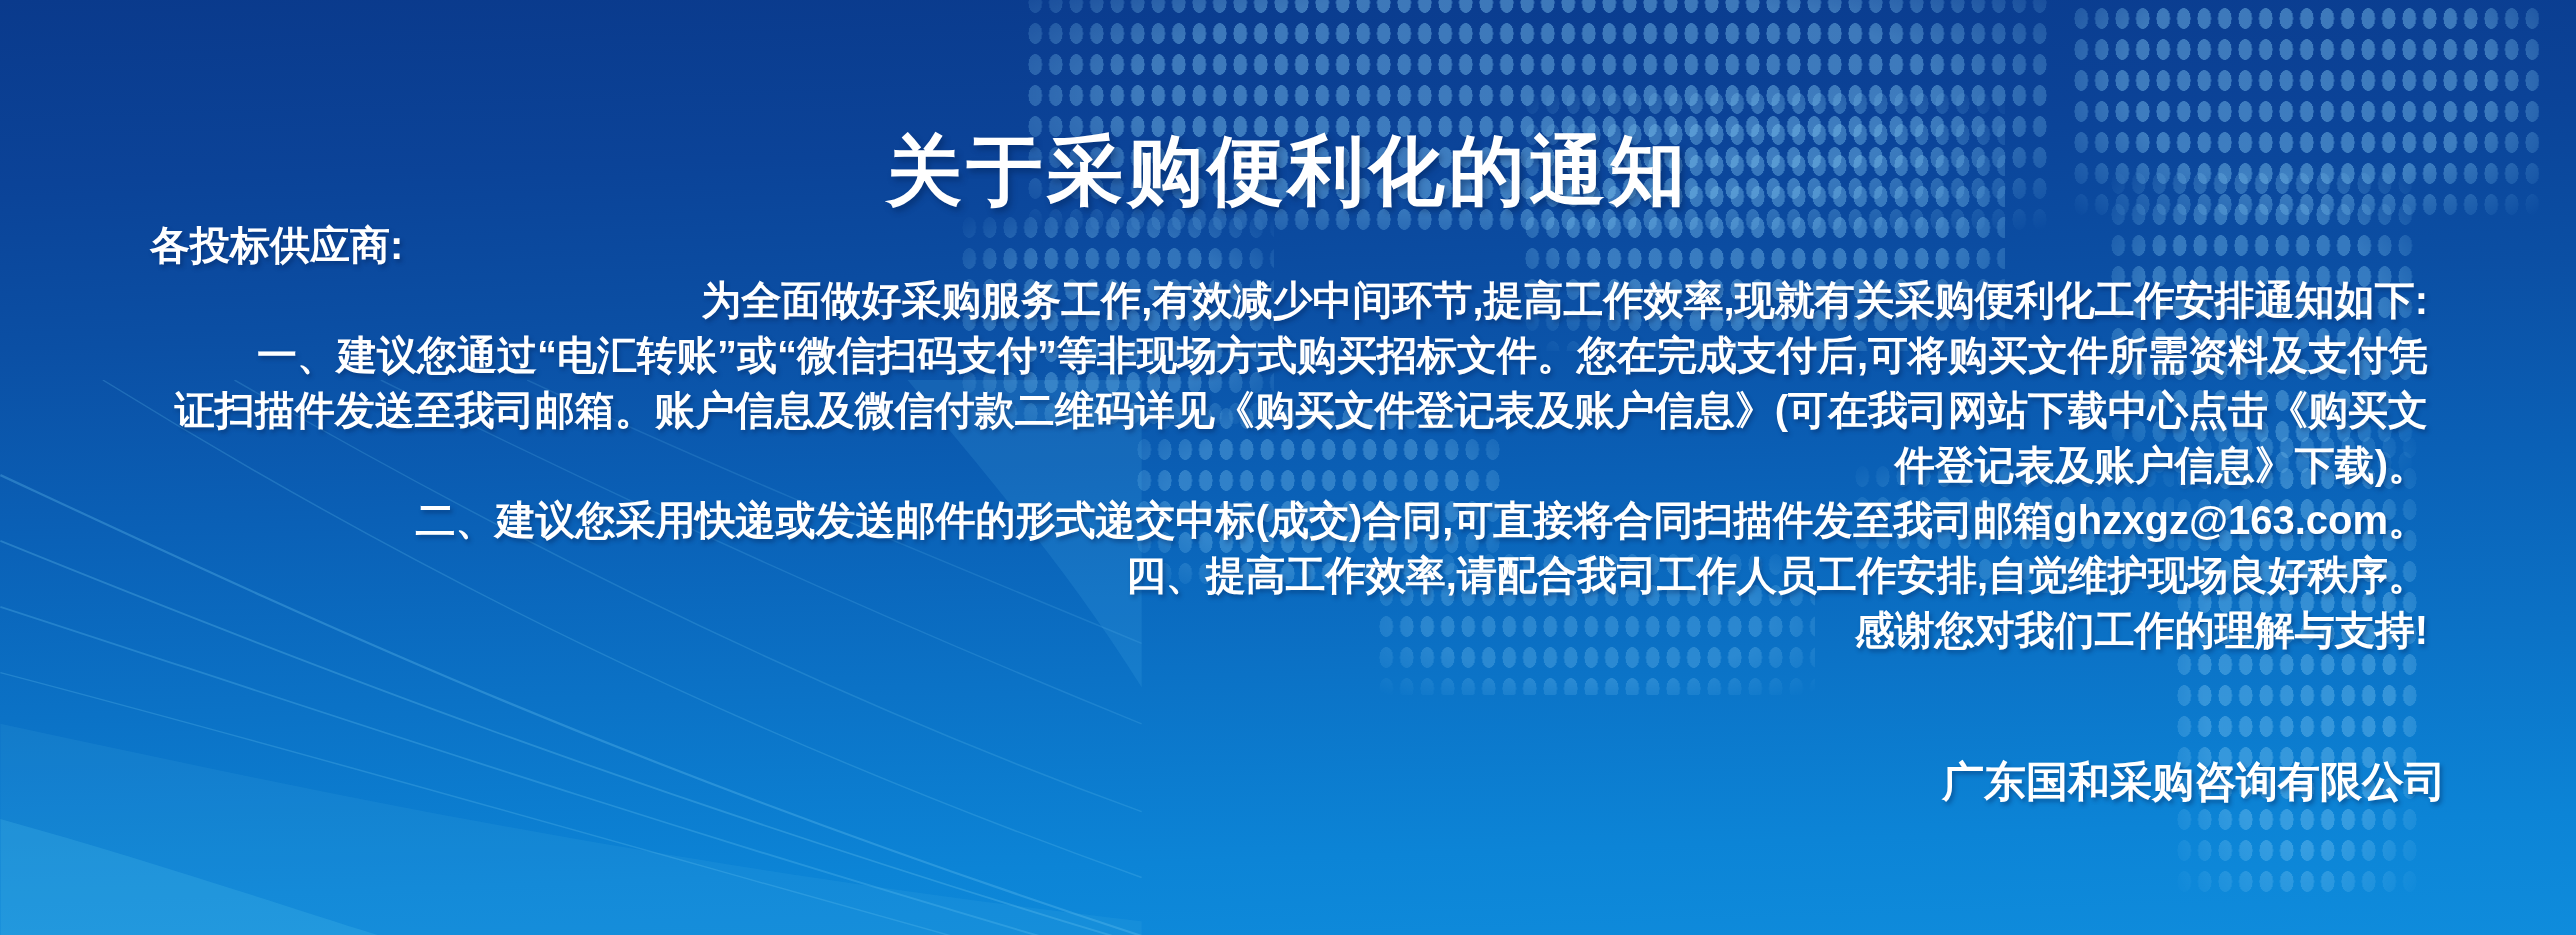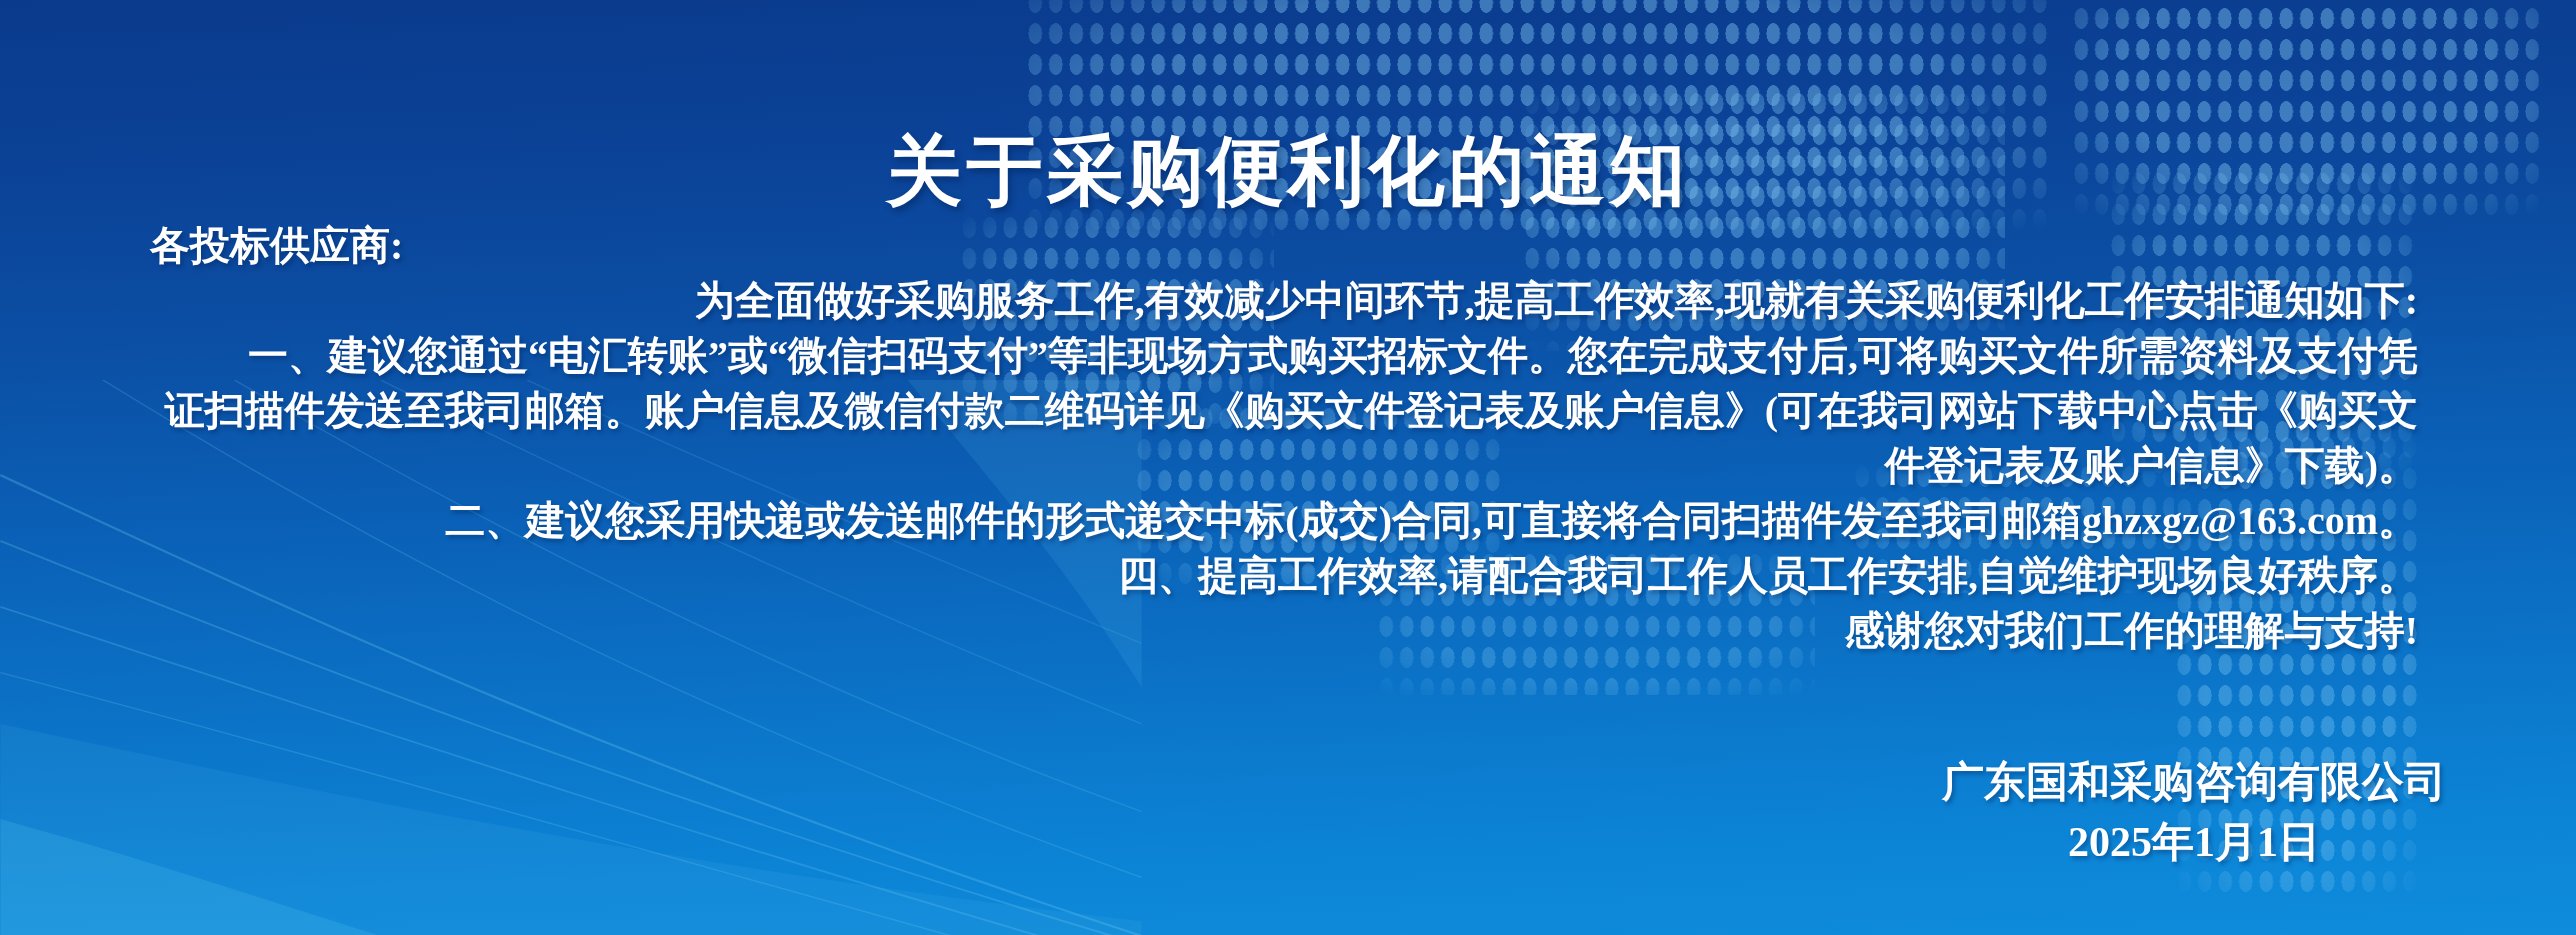--- a/index.html
+++ b/index.html
@@ -1,21 +1,21 @@
 <!DOCTYPE html>
 <html style="font-size:11.7px"><head>
 <meta charset="utf-8">
 <style>
   html, body { margin: 0; padding: 0; background: #06306f; }
   .poster {
     position: relative;
     width: 2576px;
     height: 936px;
     overflow: hidden;
-    font-family: Liberation Serif, serif;
+    font-family: Liberation Sans, sans-serif;
     font-weight: 700;
     color: #ffffff;
   }
   .bg {
     position: absolute; inset: 0;
     background: linear-gradient(178deg,
       #0a3a8c 0%, #0b4398 18%, #0b4fa4 34%,
       #0a60b6 52%, #0b72c6 70%, #0c84d6 88%, #0f8cdc 100%);
   }
   
@@ -39,21 +39,21 @@
   .swirls { position: absolute; left: 0; bottom: 0; width: 1142px; height: 556px; }
   .title {
     position: absolute; top: 70px; left: 0; right: 0;
     text-align: center;
     font-size: 76px;
     letter-spacing: 4.4px;
     text-shadow: 2.9px 3.7px 5.9px rgba(0,30,80,0.45);
     white-space: nowrap;
   }
   .body-text {
-    position: absolute; top: 218px; left: 150px; right: 158px;
+    position: absolute; top: 218px; left: 150px; right: 148px;
     font-size: 40px;
     line-height: 55px;
     text-shadow: 2.2px 2.9px 4.4px rgba(0,30,80,0.40);
   }
   .body-text p { margin: 0; }
   .body-text p.indent { text-indent: 2em; text-align: right; }
   .footer {
     position: absolute; right: 130px; top: 752px;
     text-align: center;
     font-size: 42px;
@@ -98,17 +98,16 @@
     <p>各投标供应商:</p>
     <p class="indent">为全面做好采购服务工作,有效减少中间环节,提高工作效率,现就有关采购便利化工作安排通知如下:</p>
     <p class="indent">一、建议您通过“电汇转账”或“微信扫码支付”等非现场方式购买招标文件。您在完成支付后,可将购买文件所需资料及支付凭证扫描件发送至我司邮箱。账户信息及微信付款二维码详见《购买文件登记表及账户信息》(可在我司网站下载中心点击《购买文件登记表及账户信息》下载)。</p>
     <p class="indent">二、建议您采用快递或发送邮件的形式递交中标(成交)合同,可直接将合同扫描件发至我司邮箱ghzxgz@163.com。</p>
     <p class="indent">四、提高工作效率,请配合我司工作人员工作安排,自觉维护现场良好秩序。</p>
     <p class="indent">感谢您对我们工作的理解与支持!</p>
   </div>
 
   <div class="footer">
     <div>广东国和采购咨询有限公司</div>
-    <div>2025年1月1日</div>
   </div>
 
 </div>
 
 
 </body></html>

